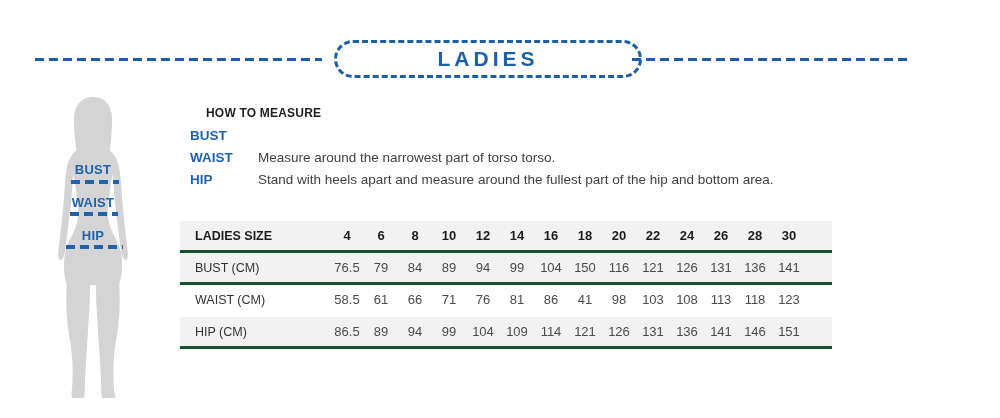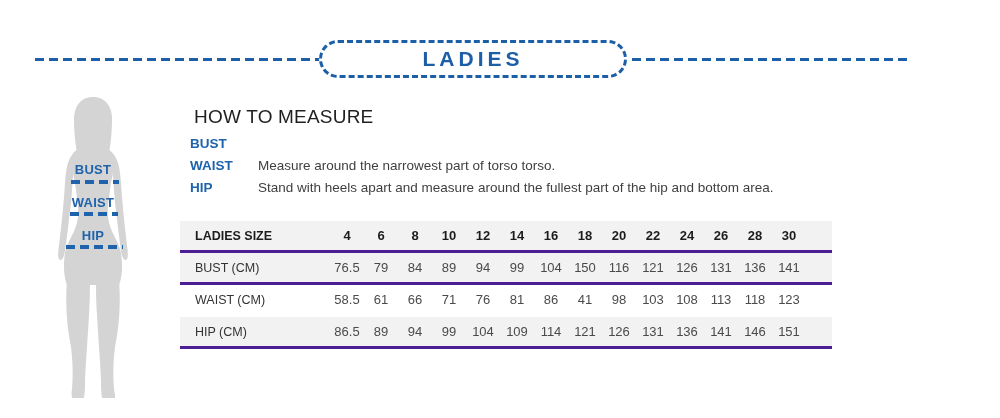--- a/index.html
+++ b/index.html
@@ -9,21 +9,21 @@
   }
 
   
   .dash-line {
     position:absolute; height:3px;
     background:repeating-linear-gradient(90deg,#1d5fa7 0 9px, transparent 9px 14px);
   }
   .dash-left  { left:35px;  top:58px; width:287px; }
   .dash-right { left:632px; top:58px; width:278px; }
   .pill {
-    position:absolute; left:319px; top:40px; width:308px; height:38px;
+    position:absolute; left:334px; top:40px; width:308px; height:38px;
     border:3px dashed #1d5fa7; border-radius:22px; box-sizing:border-box;
     display:flex; align-items:center; justify-content:center; background:#fff;
   }
   .pill-title {
     color:#1d5fa7; font-size:21px; font-weight:bold; letter-spacing:4px;
   }
 
   
   .figure { position:absolute; left:49px; top:95px; width:100px; height:303px; }
   .figure svg { position:absolute; left:0; top:0; }
@@ -38,39 +38,39 @@
   .bust-label  { top:67px; }
   .bust-line   { left:22px; top:85px;  width:48px; }
   .waist-label { top:100px; }
   .waist-line  { left:21px; top:117px; width:48px; }
   .hip-label   { top:133px; }
   .hip-line    { left:17px; top:150px; width:57px; }
 
   
   .howto { position:absolute; left:190px; top:106px; width:700px; }
   .howto-title {
-    font-size:19px; font-weight:normal; color:#1f1f1f; margin:0 0 9px 4px; letter-spacing:0.2px;
+    font-size:12px; font-weight:bold; color:#1f1f1f; margin:0 0 9px 16px; letter-spacing:0.2px;
   }
   .howto-row { display:flex; font-size:13.5px; line-height:14px; margin-bottom:8px; }
   .howto-label { width:68px; flex:0 0 68px; font-weight:bold; color:#1e63ac; }
   .howto-text  { color:#3f3f3f; }
 
   
   .size-table {
     position:absolute; left:180px; top:218px;
     border-collapse:collapse; table-layout:fixed; width:652px;
   }
   .size-table tr { height:32px; }
   .size-table td {
     font-size:13px; text-align:center; color:#4a4a4a; padding:0; white-space:nowrap;
   }
   .size-table td.row-label { text-align:left; padding-left:15px; color:#333; font-size:12.5px; }
   .size-table tr.hdr td { font-weight:bold; color:#1c1c1c; }
   .size-table tr.band td {
-    background:#f2f2f2; border-top:3px solid #fff; border-bottom:3px solid #4c1d95;
+    background:#f2f2f2; border-top:3px solid #fff; border-bottom:3px solid #14532d;
   }
   .col-label  { width:150px; }
   .col-size   { width:34px; }
   .col-spacer { width:26px; }
 </style>
 </head>
 <body>
 
 <div class="page">
 

